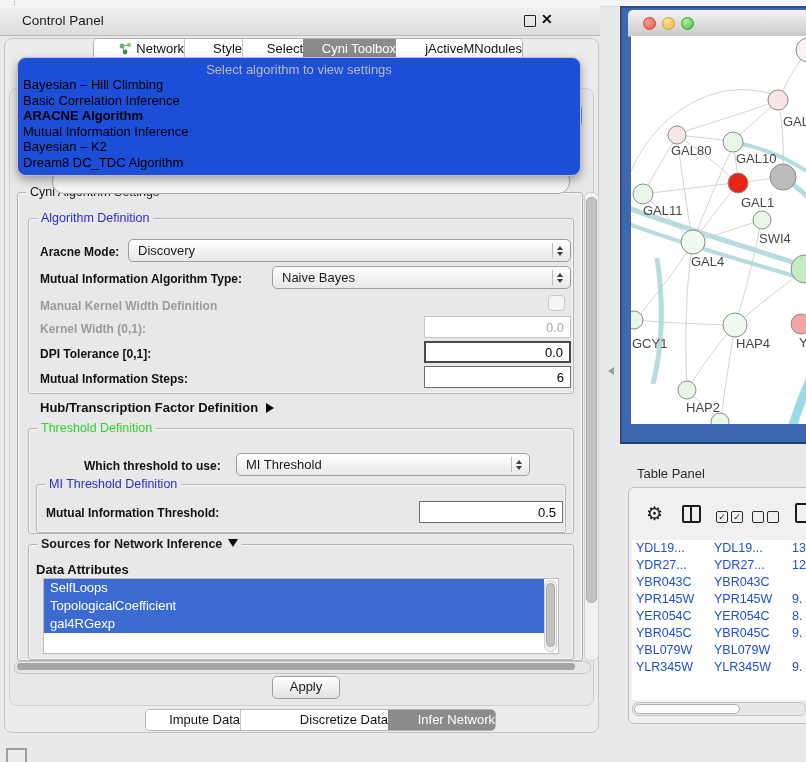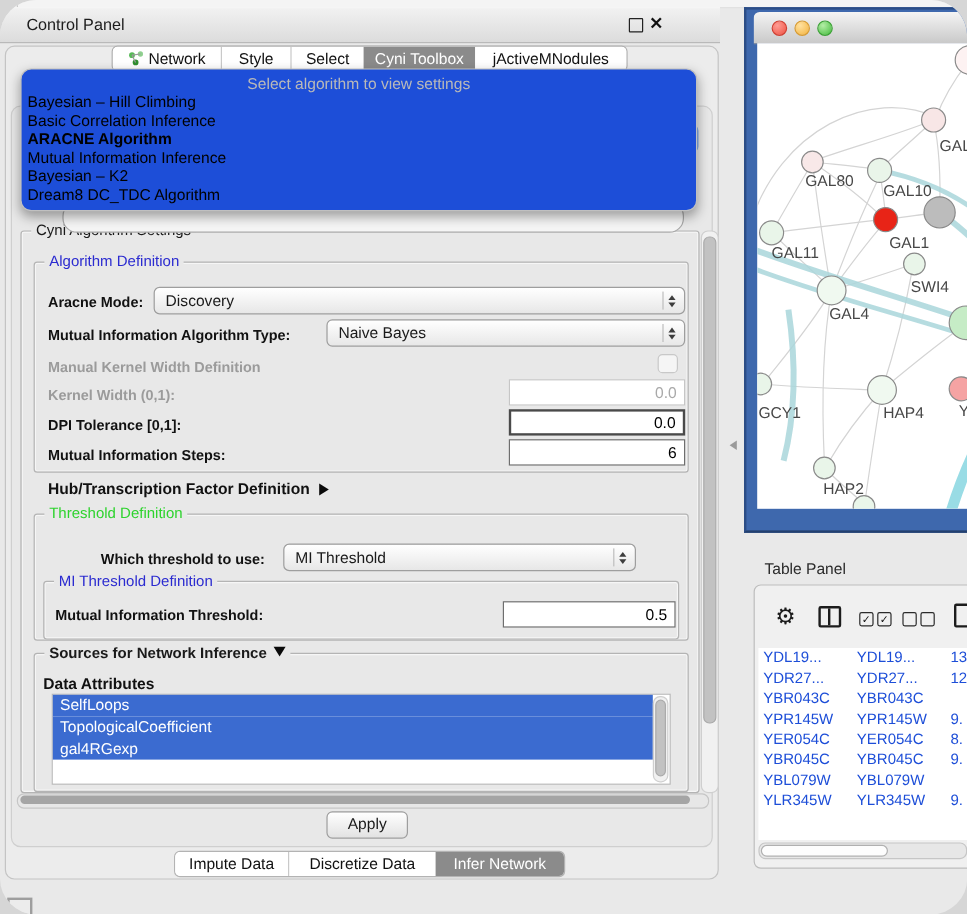--- a/index.html
+++ b/index.html
@@ -1,30 +1,30 @@
 <!DOCTYPE html>
 <html><head>
 <meta charset="utf-8">
 <style>
   html,body{margin:0;padding:0;background:#d6d6d6;}
   .screen{position:relative;width:806px;height:762px;overflow:hidden;background:#e9e9e9;
-          font-family:"Liberation Sans",sans-serif;color:#1a1a1a;border-radius:30px;}
+          font-family:"Liberation Sans",sans-serif;color:#1a1a1a;}
   .abs{position:absolute;}
   
   .topstrip{left:0;top:0;width:806px;height:6px;background:#f4f4f4;border-bottom:1px solid #ddd;}
   .titlebar{left:0;top:6px;width:600px;height:28px;background:linear-gradient(#f1f1f1,#dcdcdc);
             border-bottom:1px solid #b9b9b9;border-top:1px solid #fafafa;}
   .titlebar .t{position:absolute;left:22px;top:6px;font-size:13.5px;color:#1c1c1c;}
   .float-ic{position:absolute;left:524px;top:8px;width:10px;height:10px;border:1.5px solid #222;border-radius:1px;}
   .close-ic{position:absolute;left:541px;top:4px;font-size:14px;font-weight:bold;color:#111;}
   .cp-body{left:4px;top:38px;width:593px;height:693px;background:#ececec;border:1px solid #c4c4c4;border-radius:8px;}
   .inner-panel{left:9px;top:88px;width:583px;height:616px;background:#e8e8e8;border:1px solid #cfcfcf;border-radius:8px;}
   
   .tabbar{left:93px;top:38px;height:20px;display:flex;border:1px solid #b0b0b0;border-radius:5px;background:#fff;overflow:hidden;}
-  .tab{height:20px;line-height:20px;font-size:13px;text-align:center;background:#fff;color:#111;}
+  .tab{height:20px;line-height:20px;font-size:13px;text-align:right;background:#fff;color:#111;}
   .tab.sep{border-left:1px solid #c9c9c9;}
   .tab.sel{background:#8b8b8b;color:#fff;border-left:none;}
   .nticon{display:inline-block;vertical-align:-2px;margin-right:4px;}
   
   .dropdown{left:17px;top:57px;width:562px;height:117px;background:#1d4ed8;border:1px solid #c0c0c0;
             border-radius:9px;box-shadow:0 4px 10px rgba(0,0,0,.35);z-index:30;}
   .dd-ph{text-align:center;color:#b9b9b9;font-size:13px;padding-top:4px;}
   .dd-item{font-size:13px;line-height:15.6px;padding-left:5px;color:#000;}
   .dd-item.b{font-weight:bold;}
   .bg-combo{left:52px;top:168px;width:516px;height:24px;background:#f5f5f5;border:1px solid #a8a8a8;border-radius:12px;z-index:5;}
@@ -207,21 +207,21 @@
   </div>
 
   <div class="hsb" style="left:14px;top:661px;width:575px;height:11px;">
     <div class="hthumb" style="left:2px;top:1px;width:558px;height:7px;"></div>
   </div>
 
   <div class="abs applybtn">Apply</div>
 
   <div class="abs btabbar">
     <div class="tab" style="width:94px;"><span>Impute Data</span></div>
-    <div class="tab sep" style="width:122px;"><span>Discretize Data</span></div>
+    <div class="tab sep" style="width:122px;padding-left:25px;"><span>Discretize Data</span></div>
     <div class="tab sel" style="width:107px;"><span>Infer Network</span></div>
   </div>
 
   <div class="abs mini-sq"></div>
   <div class="abs divider-arrow"></div>
 
   <div class="abs netframe"></div>
   <div class="abs mactitle">
     <span class="tl" style="left:15px;background:radial-gradient(circle at 35% 30%, #ff9d94, #ee5142);border:1px solid #cf4033;box-sizing:border-box;"></span>
     <span class="tl" style="left:34px;background:radial-gradient(circle at 35% 30%, #ffe1a0, #f3b33e);border:1px solid #d79b33;box-sizing:border-box;"></span>

